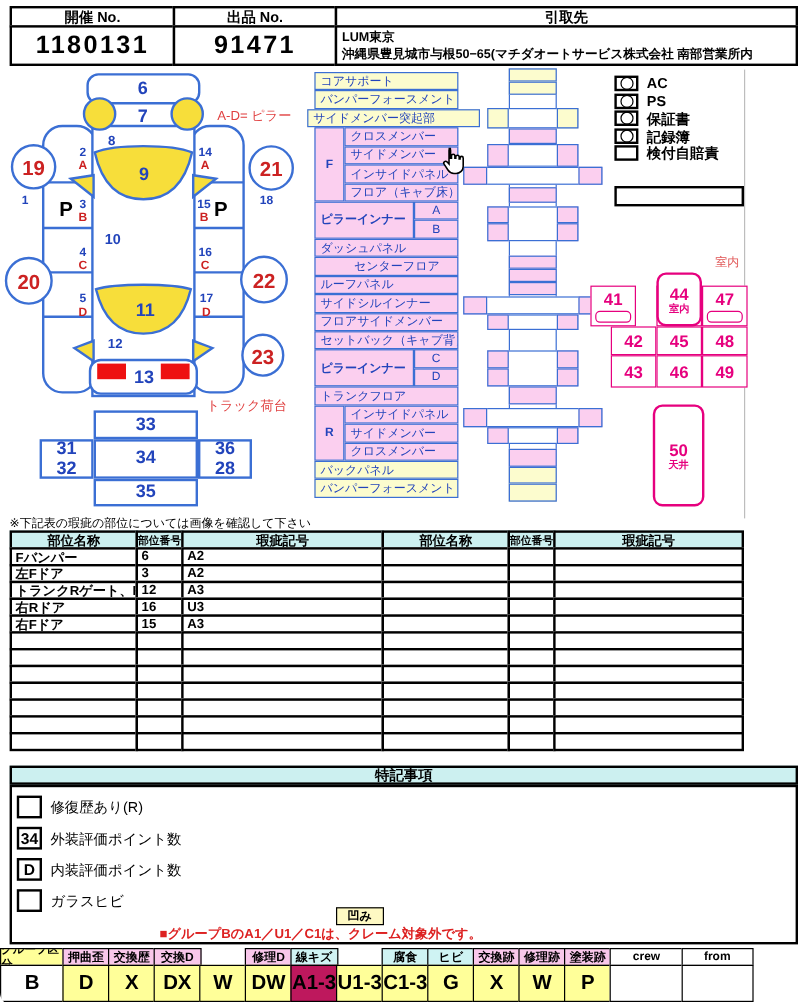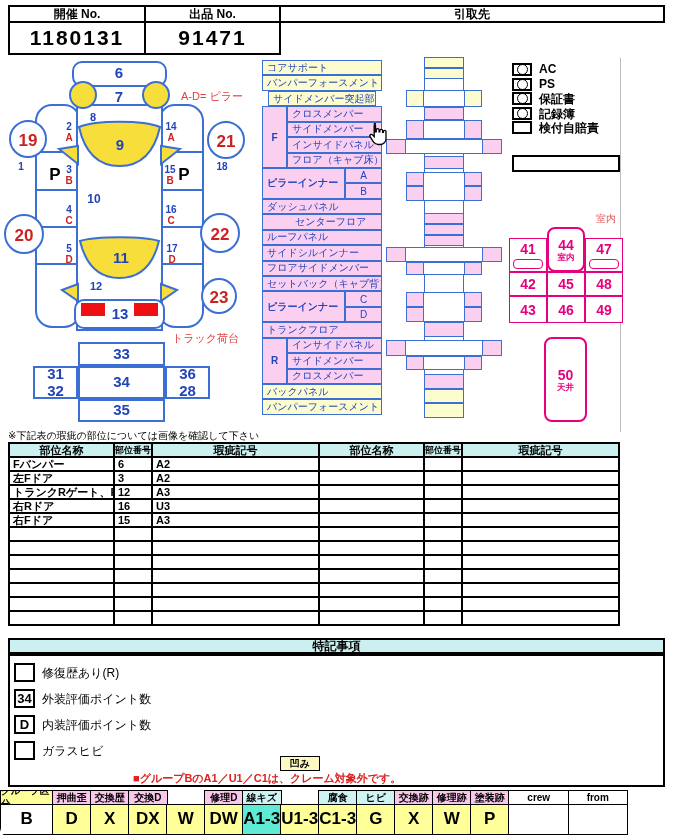--- a/index.html
+++ b/index.html
@@ -50,20 +50,24 @@
 </head>
 <body>
 
 <div id="page">
 
   <div class="hdr-cell hdr-label" style="left:8px;top:5px;width:138px;height:18px;">開催 No.</div>
   <div class="hdr-cell hdr-label" style="left:144px;top:5px;width:137px;height:18px;">出品 No.</div>
   <div class="hdr-cell hdr-label" style="left:279px;top:5px;width:386px;height:18px;">引取先</div>
   <div class="hdr-cell hdr-value" style="left:8px;top:21px;width:138px;height:34px;">1180131</div>
   <div class="hdr-cell hdr-value" style="left:144px;top:21px;width:137px;height:34px;">91471</div>
+  <div class="hdr-cell hdr-dest" style="left:279px;top:21px;width:386px;height:34px;">
+    <div>LUM東京</div>
+    <div>沖縄県豊見城市与根50−65(マチダオートサービス株式会社 南部営業所内</div>
+  </div>
 
   <svg class="abs" style="left:0;top:58px;" width="255" height="275" viewBox="0 58 255 275">
     <g stroke="#3B6FD4" stroke-width="2" fill="#fff">
 
       <rect x="36" y="105" width="44" height="222" rx="16"></rect>
       <rect x="159" y="105" width="44" height="222" rx="16"></rect>
 
       <line x1="36" y1="152" x2="79" y2="152"></line>
         <line x1="36" y1="190" x2="79" y2="190"></line>
       <line x1="36" y1="227" x2="79" y2="227"></line>
@@ -155,21 +159,21 @@
     <span>36</span>
       <span>28</span>
   </div>
   <div class="tb-box" style="left:78px;top:399px;width:87px;height:23px;">
       <span>35</span>
     </div>
 
   <div id="parts-list">
       <div class="pl-row bg-y" style="left: 262px; top: 60px; width: 120px; height: 15.43px;">コアサポート</div>
       <div class="pl-row bg-y" style="left: 262px; top: 75.43px; width: 120px; height: 15.43px;">バンパーフォースメント</div>
-      <div class="pl-row bg-y" style="left: 268px; top: 90.86px; width: 108px; height: 15.43px;">サイドメンバー突起部</div>
+      <div class="pl-row bg-y" style="left: 256px; top: 90.86px; width: 144px; height: 15.43px;">サイドメンバー突起部</div>
       <div class="pl-row pl-center bg-p" style="left: 262px; top: 106.29px; width: 25px; height: 61.72px; font-weight: bold;">F</div>
       <div class="pl-row bg-p" style="left: 287px; top: 106.29px; width: 95px; height: 15.43px;">クロスメンバー</div>
       <div class="pl-row bg-p" style="left: 287px; top: 121.72px; width: 95px; height: 15.43px;">サイドメンバー</div>
       <div class="pl-row bg-p" style="left: 287px; top: 137.15px; width: 95px; height: 15.43px;">インサイドパネル</div>
       <div class="pl-row bg-p" style="left: 287px; top: 152.58px; width: 95px; height: 15.43px;">フロア（キャブ床）</div>
       <div class="pl-row bg-p" style="left: 262px; top: 168.01px; width: 83px; height: 30.86px; font-weight: bold;">ピラーインナー</div>
       <div class="pl-row bg-p pl-center" style="left: 345px; top: 168.01px; width: 37px; height: 15.43px;">A</div>
       <div class="pl-row bg-p pl-center" style="left: 345px; top: 183.44px; width: 37px; height: 15.43px;">B</div>
       <div class="pl-row bg-p" style="left: 262px; top: 198.87px; width: 120px; height: 15.43px;">ダッシュパネル</div>
       <div class="pl-row bg-p" style="left: 262px; top: 214.3px; width: 120px; height: 15.43px; padding-left: 32px;">センターフロア</div>
@@ -254,21 +258,21 @@
         <div class="eqcircle"></div>
       </div>
       <div class="eqlabel" style="left: 539px; top: 105.5px;">記録簿</div>
       <div class="eqbox" style="left: 512px; top: 121px;"></div>
       <div class="eqlabel" style="left: 539px; top: 120px;">検付自賠責</div>
     </div>
   <div class="abs" style="left:512px;top:155px;width:108px;height:17px;border:2px solid #000;box-sizing:border-box;"></div>
 
   <div class="rednote" style="left:596px;top:212px;font-size:10px;color:#E05555;">室内</div>
   <div id="interior">
-      <div class="in-cell" style="left: 509px; top: 238px; width: 38px; height: 34px;">
+      <div class="in-cell" style="left: 492px; top: 238px; width: 38px; height: 34px;">
         <span>41</span>
         <div style="width: 28px; height: 8px; border: 1.5px solid rgb(230, 0, 126); border-radius: 4px; margin-top: 2px;"></div>
       </div>
       <div class="in-cell" style="left: 547px; top: 238px; width: 38px; height: 34px;">
         <span>44</span>
       </div>
       <div class="in-cell" style="left: 585px; top: 238px; width: 38px; height: 34px;">
         <span>47</span>
         <div style="width: 28px; height: 8px; border: 1.5px solid rgb(230, 0, 126); border-radius: 4px; margin-top: 2px;"></div>
       </div>
@@ -403,21 +407,21 @@
       <div class="gt-cell gt-val" style="left: 52px; top: 803.5px; width: 39.5px; height: 31px; background: rgb(255, 255, 153);">D</div>
       <div class="gt-cell gt-head" style="left: 90px; top: 790px; width: 39.5px; height: 15px; background: rgb(249, 199, 235); font-size: 10px;">交換歴</div>
       <div class="gt-cell gt-val" style="left: 90px; top: 803.5px; width: 39.5px; height: 31px; background: rgb(255, 255, 153);">X</div>
       <div class="gt-cell gt-head" style="left: 128px; top: 790px; width: 39.5px; height: 15px; background: rgb(249, 199, 235); font-size: 10px;">交換D</div>
       <div class="gt-cell gt-val" style="left: 128px; top: 803.5px; width: 39.5px; height: 31px; background: rgb(255, 255, 153);">DX</div>
       <div class="gt-cell gt-head" style="left: 166px; top: 810px; width: 39.5px; height: 15px; background: rgb(249, 199, 235); font-size: 16px; margin-top: 35px;">修復歴</div>
       <div class="gt-cell gt-val" style="left: 166px; top: 803.5px; width: 39.5px; height: 31px; background: rgb(255, 255, 153);">W</div>
       <div class="gt-cell gt-head" style="left: 204px; top: 790px; width: 39.5px; height: 15px; background: rgb(249, 199, 235); font-size: 10px;">修理D</div>
       <div class="gt-cell gt-val" style="left: 204px; top: 803.5px; width: 39.5px; height: 31px; background: rgb(255, 255, 153);">DW</div>
       <div class="gt-cell gt-head" style="left: 242px; top: 790px; width: 39.5px; height: 15px; background: rgb(207, 243, 243); font-size: 10px;">線キズ</div>
-      <div class="gt-cell gt-val" style="left: 242px; top: 803.5px; width: 39.5px; height: 31px; background: #5eead4;">A1-3</div>
+      <div class="gt-cell gt-val" style="left: 242px; top: 803.5px; width: 39.5px; height: 31px; background: #be185d;">A1-3</div>
       <div class="gt-cell gt-head" style="left: 280px; top: 756px; width: 39.5px; height: 15px; background: #fef9c3; font-size: 10px;">凹み</div>
       <div class="gt-cell gt-val" style="left: 280px; top: 803.5px; width: 39.5px; height: 31px; background: rgb(255, 255, 153);">U1-3</div>
       <div class="gt-cell gt-head" style="left: 318px; top: 790px; width: 39.5px; height: 15px; background: rgb(207, 243, 243); font-size: 10px;">腐食</div>
       <div class="gt-cell gt-val" style="left: 318px; top: 803.5px; width: 39.5px; height: 31px; background: rgb(255, 255, 153);">C1-3</div>
       <div class="gt-cell gt-head" style="left: 356px; top: 790px; width: 39.5px; height: 15px; background: rgb(207, 243, 243); font-size: 10px;">ヒビ</div>
       <div class="gt-cell gt-val" style="left: 356px; top: 803.5px; width: 39.5px; height: 31px; background: rgb(255, 255, 153);">G</div>
       <div class="gt-cell gt-head" style="left: 394px; top: 790px; width: 39.5px; height: 15px; background: rgb(249, 199, 235); font-size: 10px;">交換跡</div>
       <div class="gt-cell gt-val" style="left: 394px; top: 803.5px; width: 39.5px; height: 31px; background: rgb(255, 255, 153);">X</div>
       <div class="gt-cell gt-head" style="left: 432px; top: 790px; width: 39.5px; height: 15px; background: rgb(249, 199, 235); font-size: 10px;">修理跡</div>
       <div class="gt-cell gt-val" style="left: 432px; top: 803.5px; width: 39.5px; height: 31px; background: rgb(255, 255, 153);">W</div>

